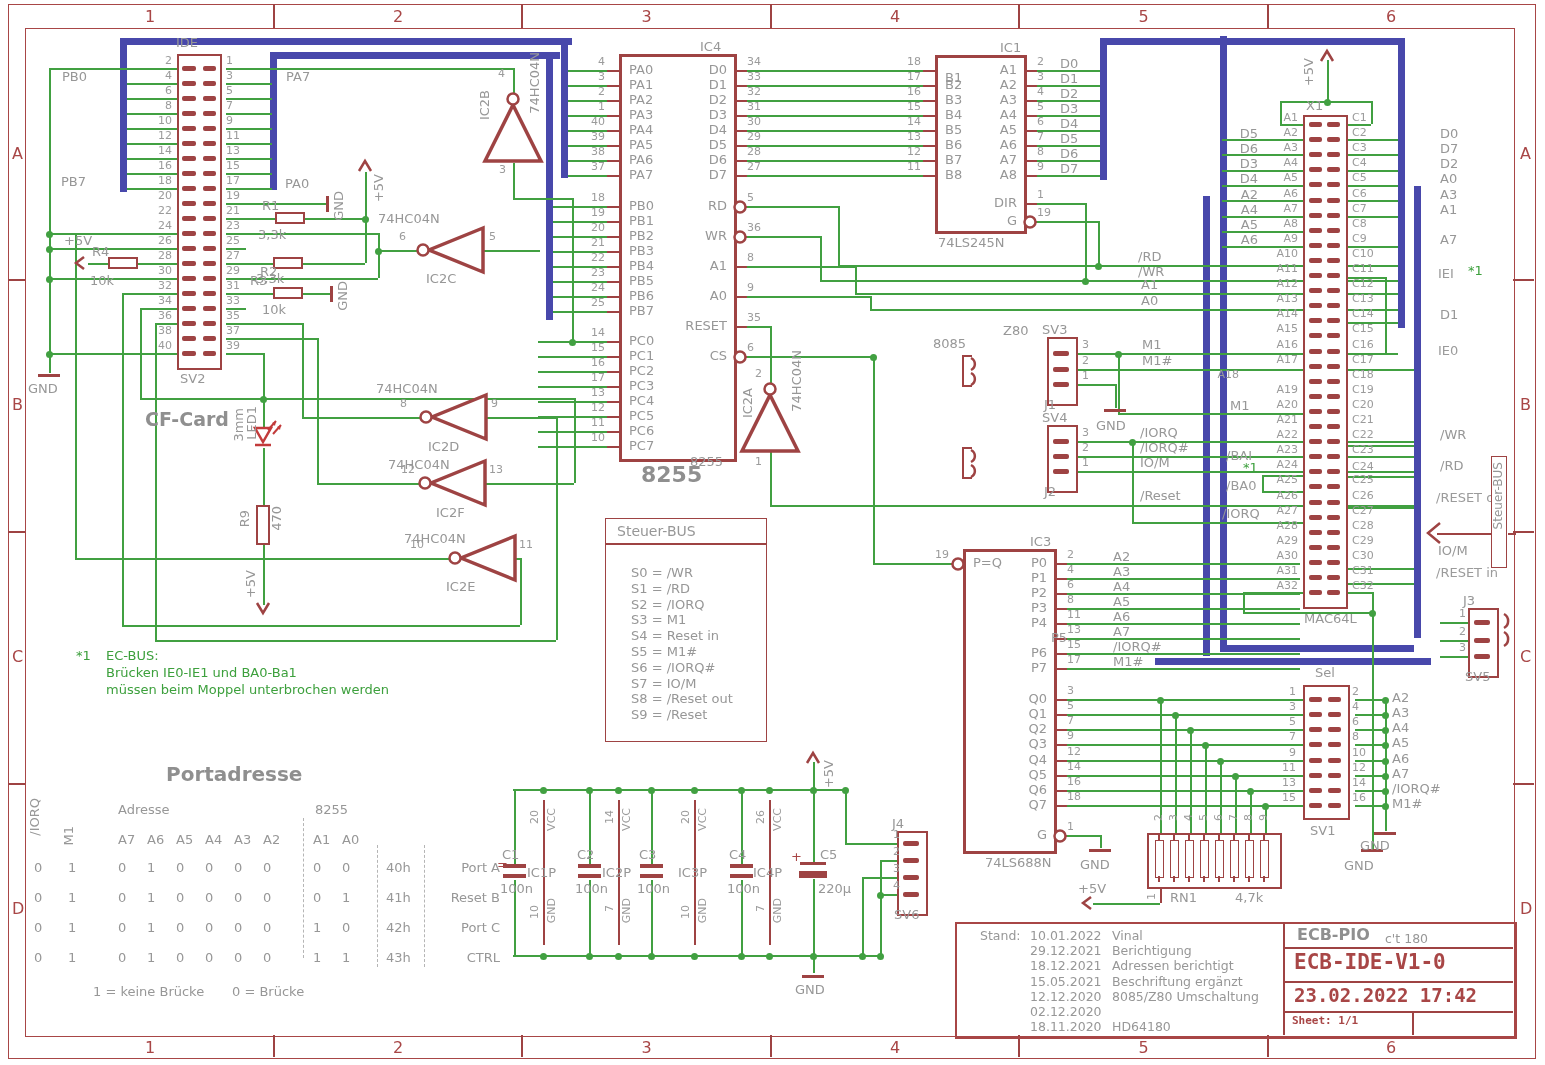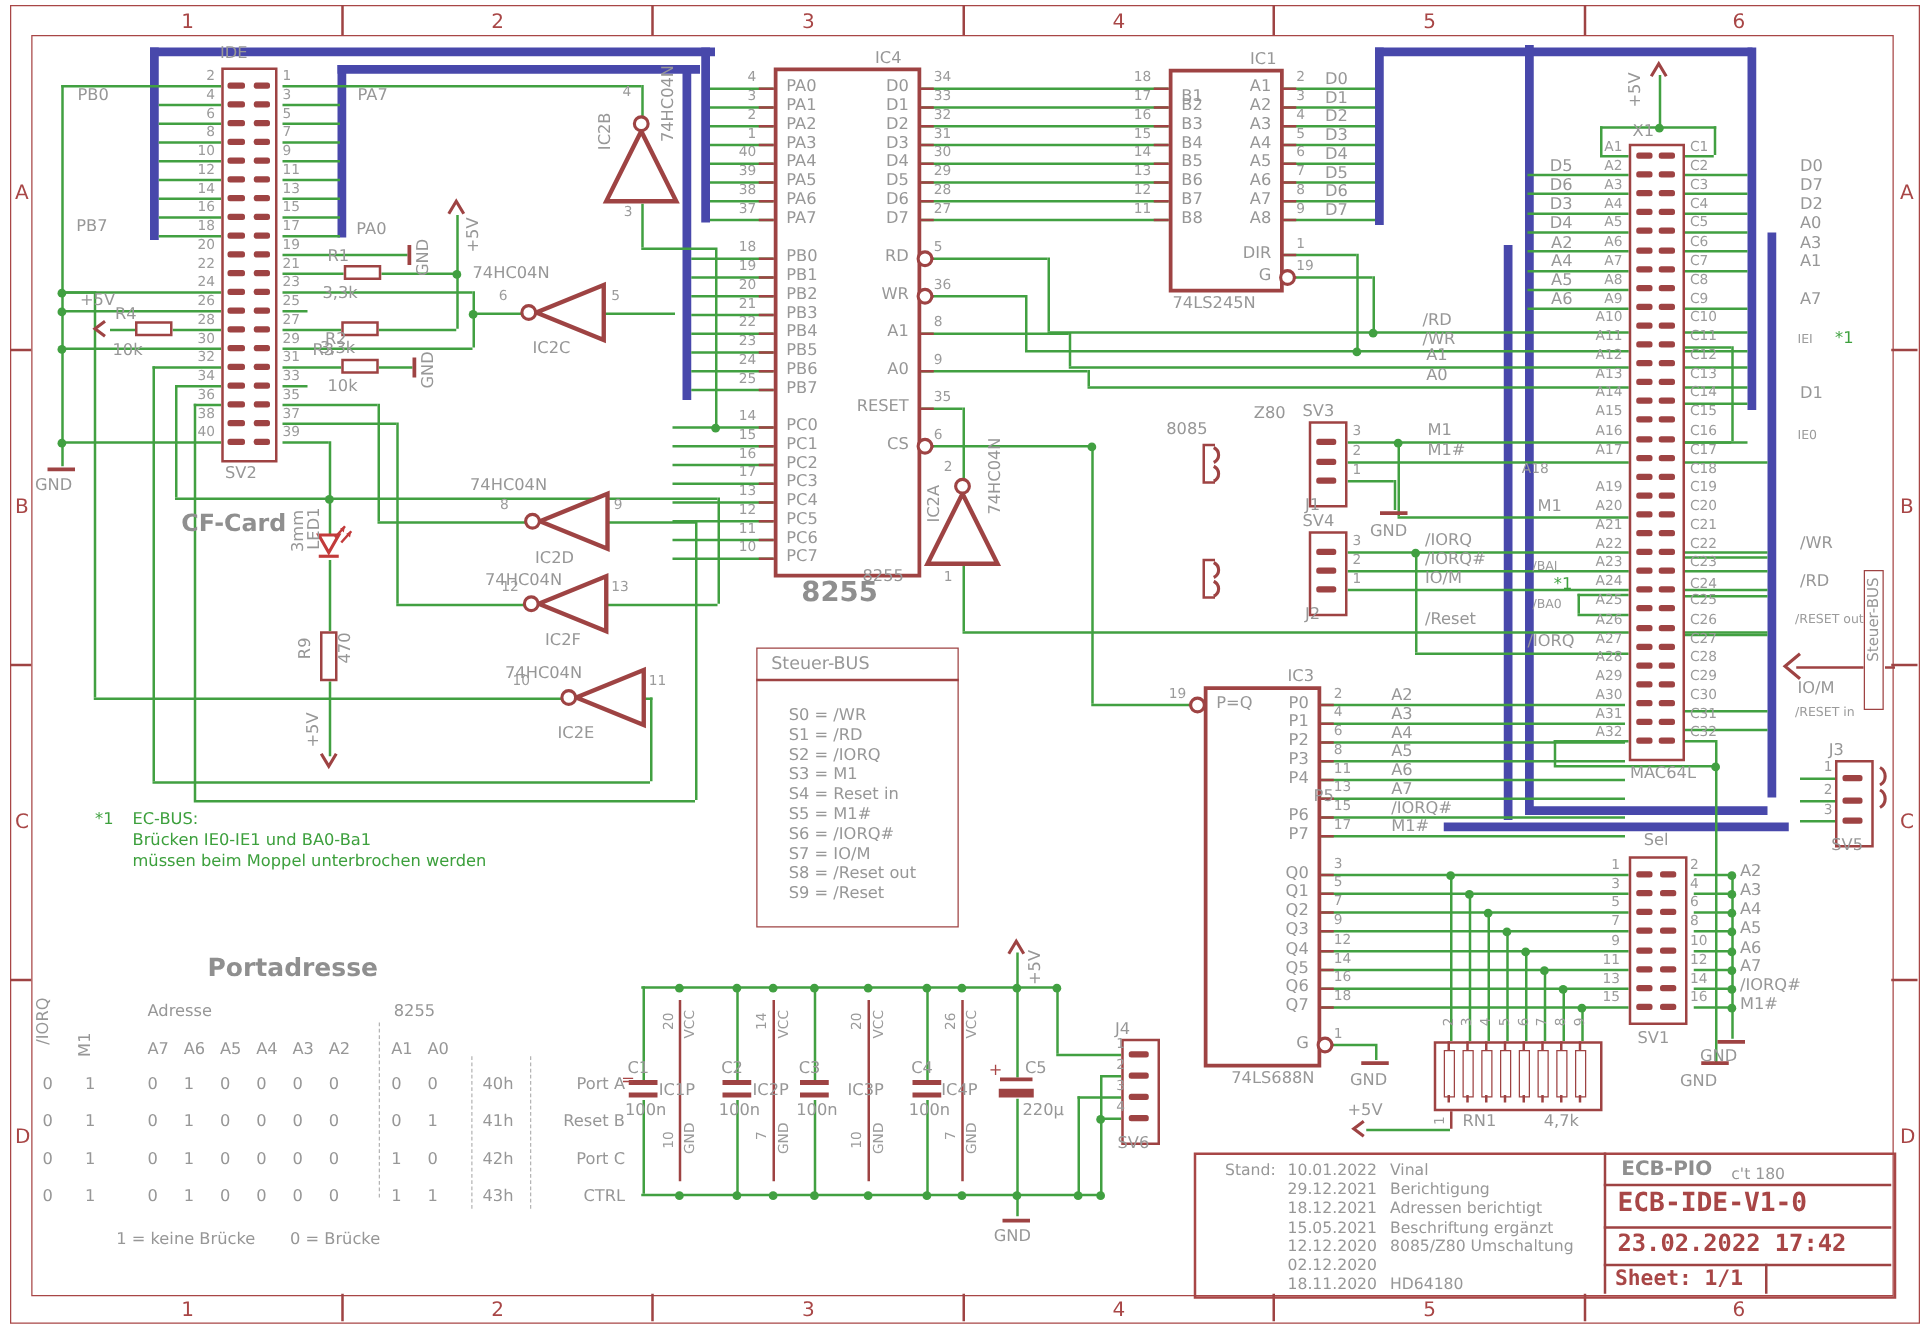--- a/index.html
+++ b/index.html
@@ -12,21 +12,21 @@
   .bus{position:absolute;background:#4848ab}
   .dot{position:absolute;width:7px;height:7px;border-radius:50%;background:#41a041}
   .rdot{position:absolute;width:5px;height:5px;border-radius:50%;background:#9e4343}
   .box{position:absolute;border:2px solid #9e4343;background:#fff}
   .nb{position:absolute;border:1.5px solid #9e4343;background:#fff}
   .bar{position:absolute;background:#9e4343;border-radius:2px}
   .gbar{position:absolute;height:3px;background:#9e4343}
   .vbar{position:absolute;width:3px;background:#9e4343}
   .t{position:absolute;color:#979797;font-size:13px;line-height:1.05;white-space:pre}
   .tp{position:absolute;color:#9b9b9b;font-size:11px;line-height:1;white-space:pre}
-  .ts{position:absolute;color:#9b9b9b;font-size:10px;line-height:1;white-space:pre}
+  .ts{position:absolute;color:#9b9b9b;font-size:13px;line-height:1;white-space:pre}
   .tb{position:absolute;color:#8f8f8f;font-weight:bold;font-size:19px;line-height:1;white-space:pre}
   .tg{position:absolute;color:#3da03d;font-size:13px;line-height:1.3;white-space:pre}
   .trd{position:absolute;color:#a84646;font-size:13px;line-height:1;white-space:pre}
   .rot{writing-mode:vertical-rl;transform:rotate(180deg)}
   .dash{position:absolute;border-left:1.5px dashed #b5b5b5}
   .fr{position:absolute;border:1.5px solid #a84646}
   .ft{position:absolute;color:#a84646;font-size:16px;line-height:1;white-space:pre}
   .tt{position:absolute;color:#979797;font-size:12.5px;line-height:1.22;white-space:pre}
   .mono{font-family:"DejaVu Sans Mono",monospace;font-weight:bold;color:#a84646}
   svg{position:absolute;left:0;top:0;pointer-events:none}
@@ -1275,14 +1275,14 @@
     <div class="tt" style="left: 1030px; top: 988.8px;">12.12.2020</div>
     <div class="tt" style="left: 1112px; top: 988.8px;">8085/Z80 Umschaltung</div>
     <div class="tt" style="left: 1030px; top: 1004px;">02.12.2020</div>
     <div class="tt" style="left: 1112px; top: 1004px;"></div>
     <div class="tt" style="left: 1030px; top: 1019.2px;">18.11.2020</div>
     <div class="tt" style="left: 1112px; top: 1019.2px;">HD64180</div>
     <div class="tb" style="left: 1297px; top: 927px; font-size: 16px;">ECB-PIO</div>
     <div class="tt" style="left: 1385px; top: 931px;">c't 180</div>
     <div class="trd mono" style="left: 1294px; top: 952px; font-size: 21px;">ECB-IDE-V1-0</div>
     <div class="trd mono" style="left: 1294px; top: 986px; font-size: 19px;">23.02.2022 17:42</div>
-    <div class="trd mono" style="left: 1292px; top: 1015px; font-size: 17px;">Sheet: 1/1</div>
+    <div class="trd mono" style="left: 1292px; top: 1015px; font-size: 11px;">Sheet: 1/1</div>
   </div>
 
 </body></html>

